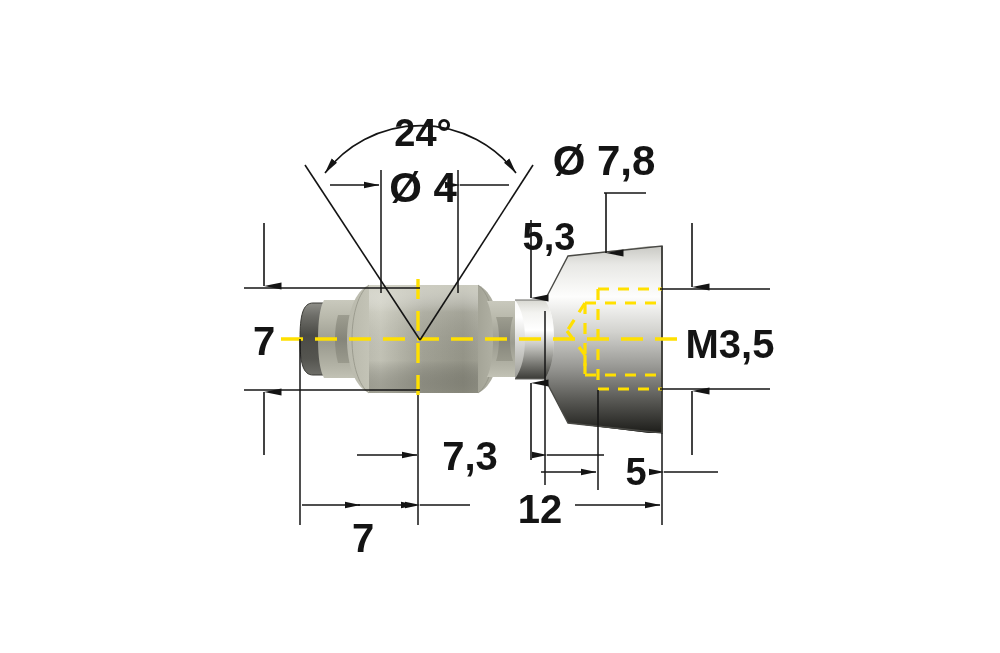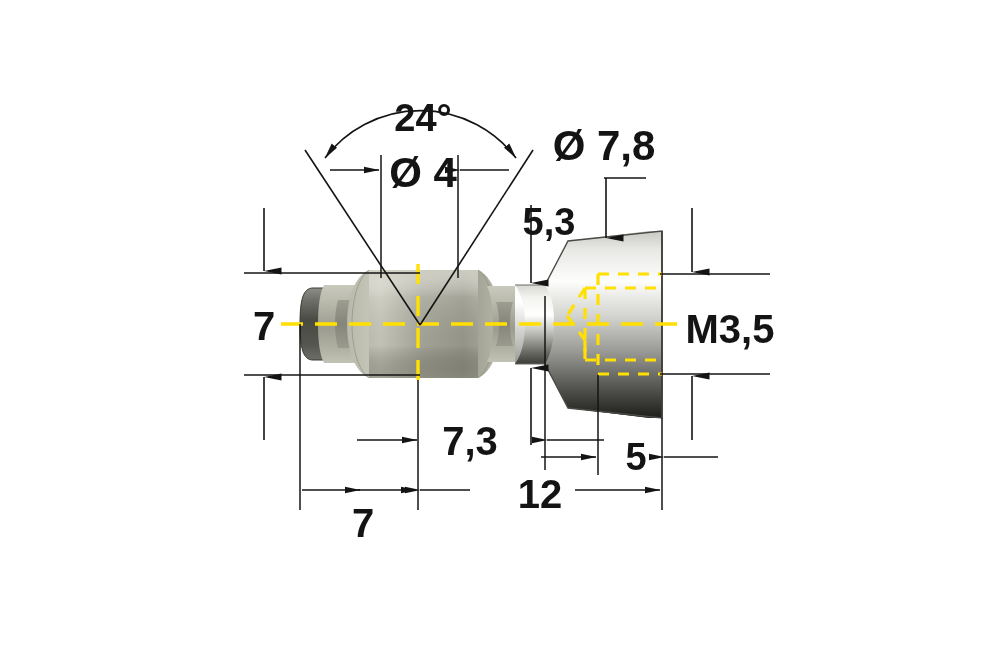--- a/index.html
+++ b/index.html
@@ -1,18 +1,18 @@
 <!DOCTYPE html>
 <html><head>
 <meta charset="utf-8">
 <style>
   html,body{margin:0;padding:0;background:#ffffff;}
   body{width:1000px;height:653px;position:relative;overflow:hidden;
        font-family:"Liberation Sans", sans-serif;color:#1a1a1a;}
-  #stage{position:absolute;left:0;top:0;width:1000px;height:464px;}
+  #stage{position:absolute;left:0;top:15px;width:1000px;height:464px;}
   svg{display:block;}
   .dimtext{font-family:"Liberation Sans", sans-serif;font-weight:700;fill:#141414;}
 </style>
 </head>
 <body>
 
 <div id="stage">
 <svg width="1000" height="653" viewBox="0 0 1000 653" xmlns="http://www.w3.org/2000/svg">
   <defs>
     <linearGradient id="gLeftCap" x1="0" y1="0" x2="0" y2="1">

